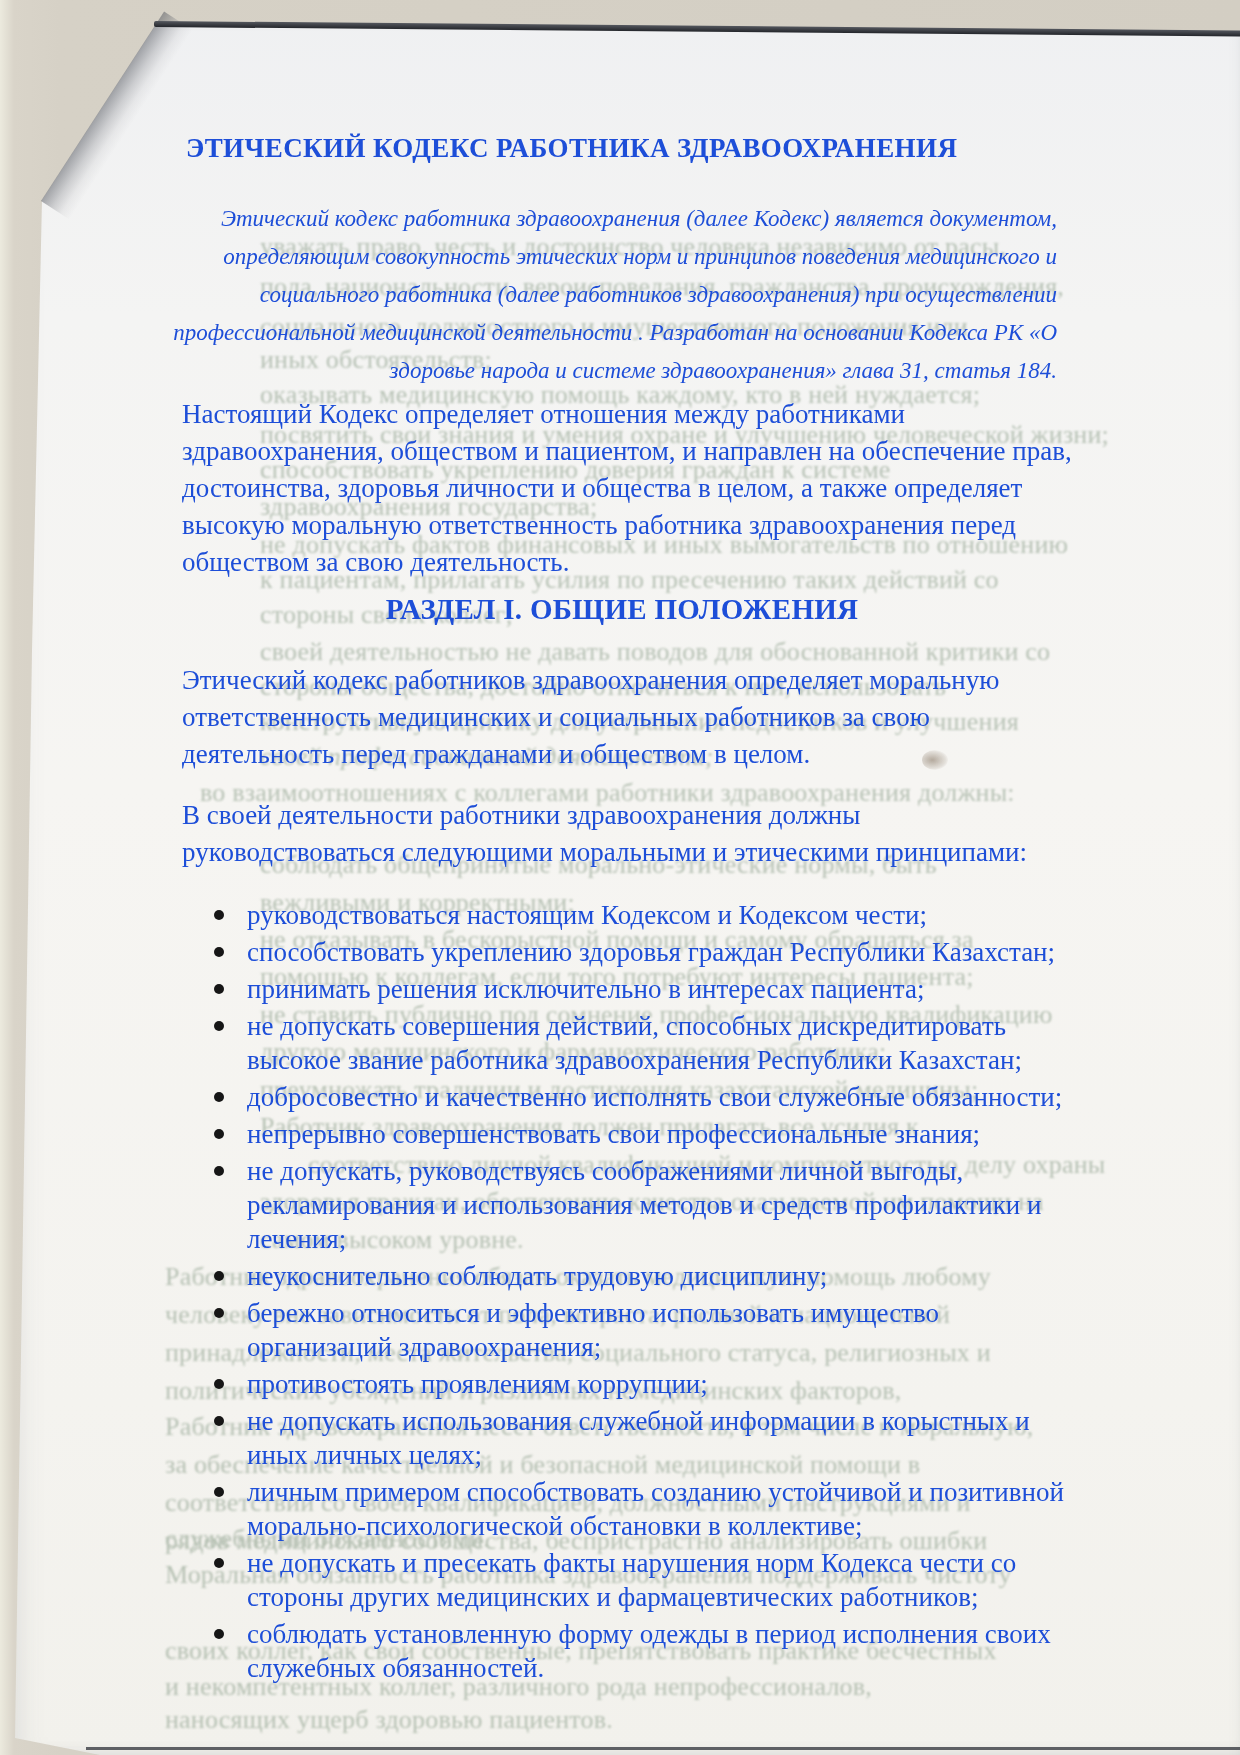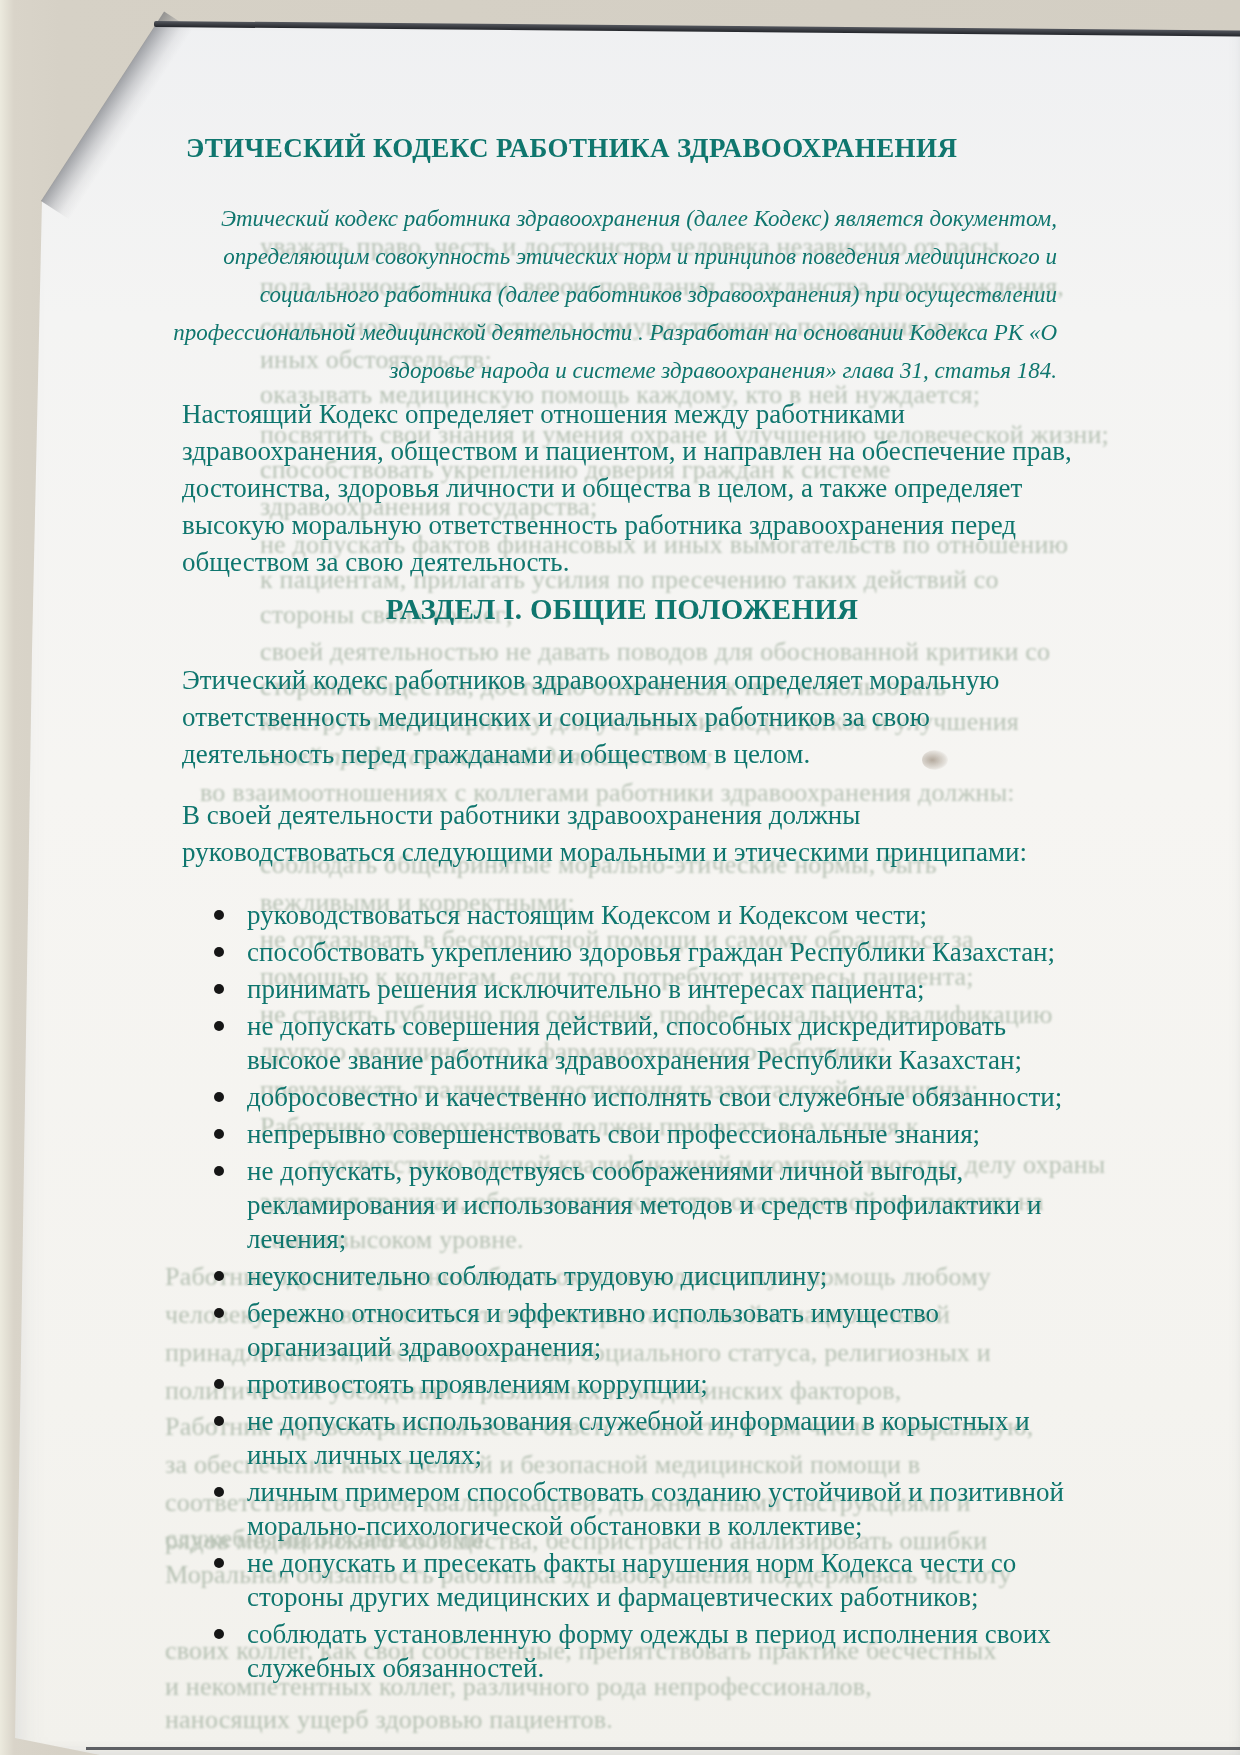--- a/index.html
+++ b/index.html
@@ -36,21 +36,21 @@
   }
   .smudge{
     position:absolute;left:922px;top:750px;width:26px;height:20px;border-radius:50%;
     background:radial-gradient(ellipse at 40% 50%,rgba(126,108,88,.55),rgba(126,108,88,.15) 60%,transparent 75%);
     filter:blur(.5px);
   }
   
   .ghost-layer{position:absolute;inset:0;color:#9fae9d;opacity:.72;filter:blur(.8px);}
   .ghost{position:absolute;white-space:nowrap;font-size:26px;letter-spacing:.2px;}
   
-  .content{position:absolute;inset:0;color:#0f766e;}
+  .content{position:absolute;inset:0;color:#1d4ed8;}
   .title{
     position:absolute;left:186px;top:133px;width:860px;
     font-size:27px;font-weight:bold;letter-spacing:.4px;white-space:nowrap;
   }
   .preamble{
     position:absolute;left:112px;top:200px;width:945px;
     font-size:23px;font-style:italic;line-height:38px;
     text-align:right;white-space:pre-line;
   }
   .para{position:absolute;left:182px;width:980px;font-size:27px;line-height:37px;white-space:pre-line;}

